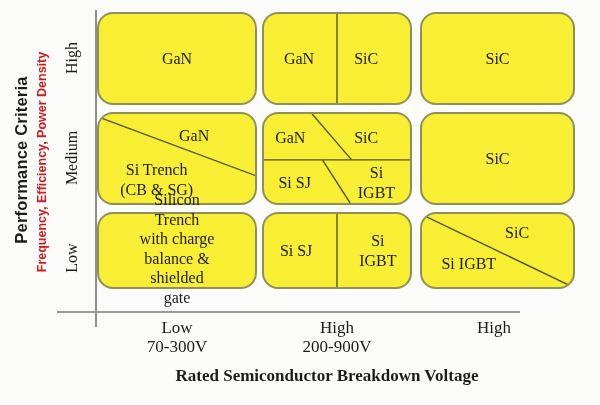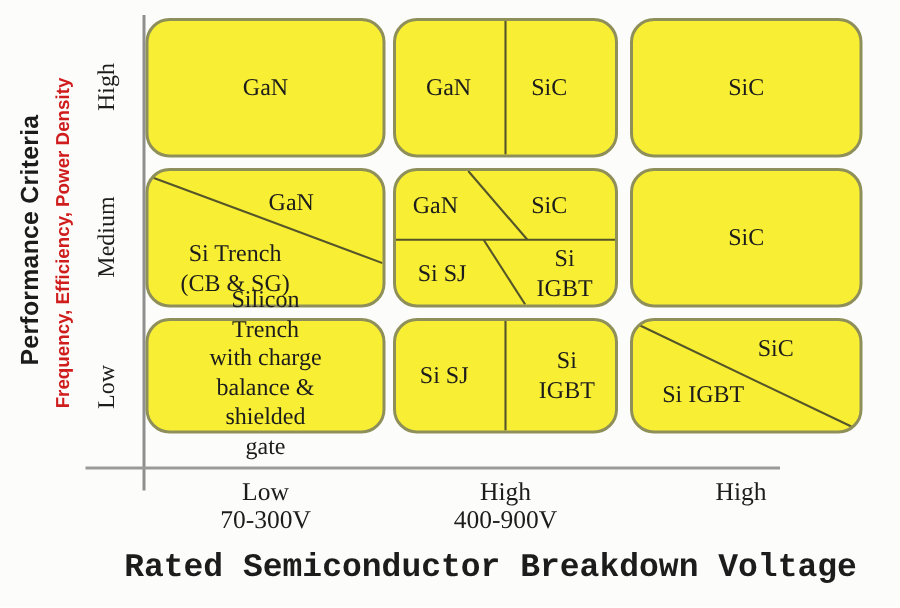--- a/index.html
+++ b/index.html
@@ -40,21 +40,21 @@
   
   .xtick{
     position:absolute; top:318px; transform:translateX(-50%);
     text-align:center; font-size:17px; line-height:1.12; white-space:nowrap;
   }
   .xtick.t1{left:177px;}
   .xtick.t2{left:337px;}
   .xtick.t3{left:494px;}
   .x-title{
     position:absolute; left:327px; top:366px; transform:translateX(-50%);
-    font-family:Liberation Mono, monospace; font-weight:bold; font-size:22px; white-space:nowrap;
+    font-family:Liberation Serif, serif; font-weight:bold; font-size:17px; white-space:nowrap;
   }
 </style>
 </head>
 <body>
 
 <div class="fig">
 
   <div class="axis-v"></div>
   <div class="axis-h"></div>
 
@@ -128,21 +128,21 @@
     <span class="clabel" style="left:63%; top:26%;">SiC</span>
     <span class="clabel" style="left:31%; top:68%;">Si IGBT</span>
   </div>
 
   <div class="xtick t1">
     <div>Low</div>
     <div>70-300V</div>
   </div>
   <div class="xtick t2">
     <div>High</div>
-    <div>400-900V</div>
+    <div>200-900V</div>
   </div>
   <div class="xtick t3">
     <div>High</div>
   </div>
 
   <div class="x-title">Rated Semiconductor Breakdown Voltage</div>
 
 </div>
 
 </body></html>

